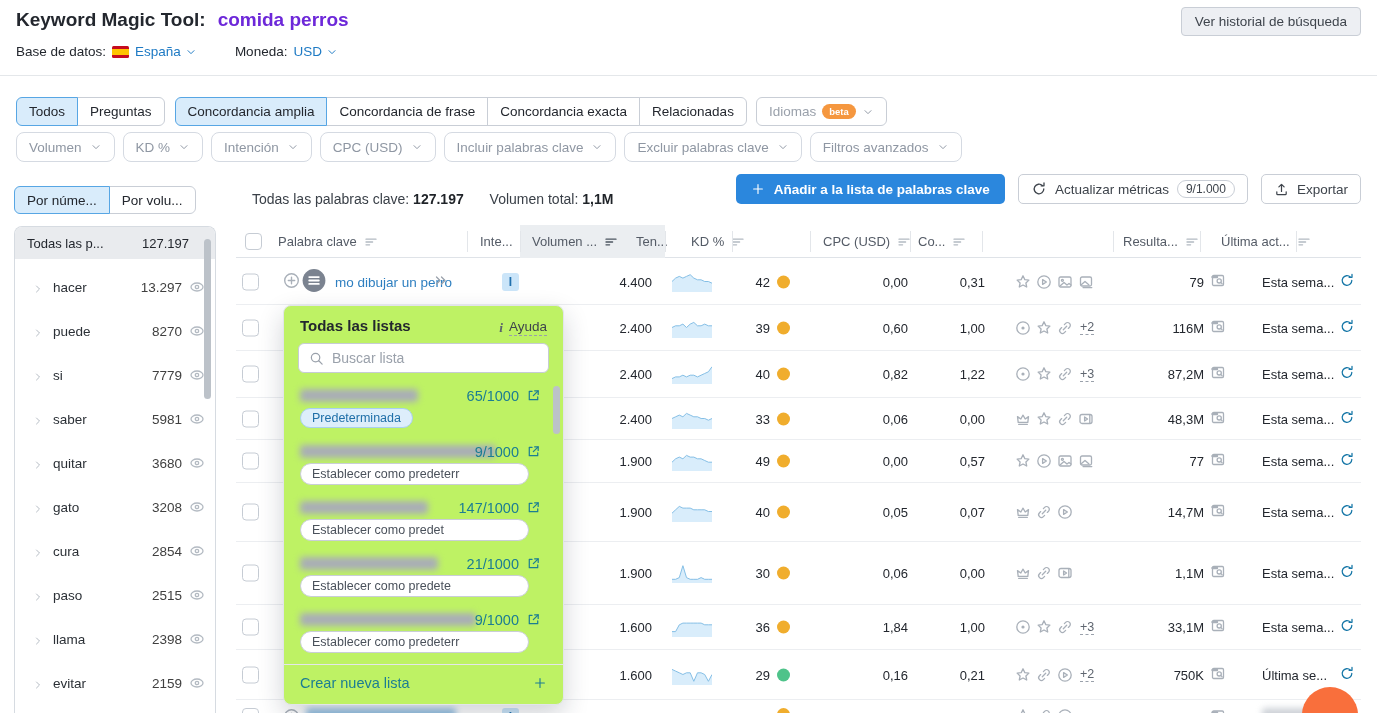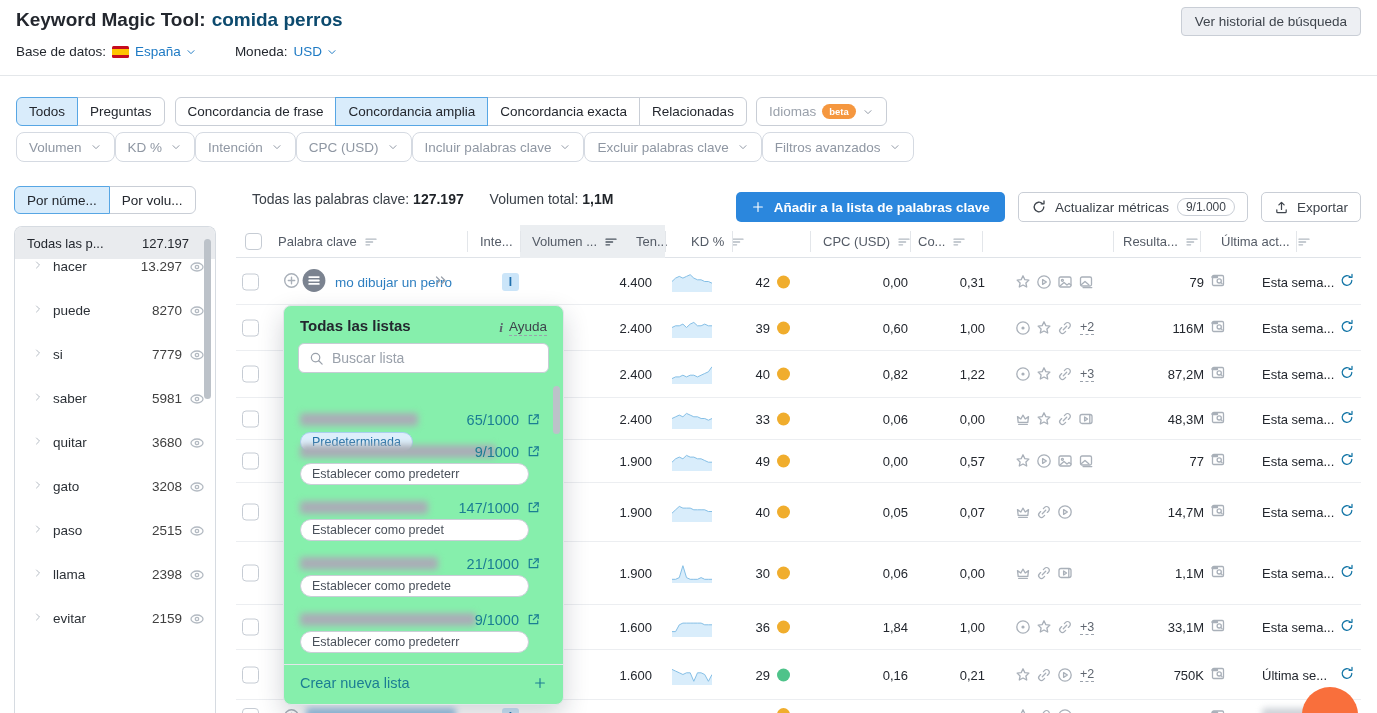--- a/index.html
+++ b/index.html
@@ -2,53 +2,53 @@
 <html><head>
 <meta charset="utf-8">
 <style>
   *{box-sizing:border-box;margin:0;padding:0}
   html,body{width:1377px;height:713px}
   body{position:relative;overflow:hidden;background:#fff;font-family:"Liberation Sans",sans-serif;color:#23272e;font-size:13px}
   .ic{display:inline-flex;align-items:center;justify-content:center;line-height:0}
   
   .topbar{position:absolute;left:0;top:0;width:1377px;height:76px;background:#fff;border-bottom:1px solid #e4e7ea;z-index:5}
   .title{position:absolute;left:16px;top:9px;font-size:19px;font-weight:bold;color:#23272e}
-  .title .query{color:#0c4a6e;margin-left:6px}
+  .title .query{color:#6d28d9;margin-left:12px}
   .dbrow{position:absolute;left:16px;top:44px;display:flex;align-items:center;gap:6px;font-size:13.5px;color:#23272e}
   .bluelink{color:#1e7ac4;display:inline-flex;align-items:center;gap:4px;cursor:pointer}
   .dbgap{width:26px}
   .history-btn{position:absolute;right:16px;top:7px;height:29px;padding:0 13px;background:#edeff3;border:1px solid #c9ced6;border-radius:4px;font-size:13.5px;color:#3e444c;display:flex;align-items:center}
   
   .tabs{position:absolute;left:16px;top:97px;display:flex;gap:10px;z-index:4}
   .tabgroup{display:flex}
   .tab{height:29px;padding:0 12px;border:1px solid #c9ced6;background:#fff;font-size:13.5px;display:flex;align-items:center;gap:6px;color:#23272e;margin-left:-1px;position:relative;cursor:pointer;white-space:nowrap}
   .tabgroup .tab:first-child{margin-left:0;border-radius:6px 0 0 6px}
   .tabgroup .tab:last-child{border-radius:0 6px 6px 0}
   .tab.sel{background:#d9ecfb;border-color:#57a6e4;z-index:2}
   .tab.lang{border-radius:6px;color:#9aa1ab}
   .beta{background:#f5973f;color:#fff;font-size:9.5px;padding:2px 7px;border-radius:9px;font-weight:bold}
   
-  .filters{position:absolute;left:16px;top:132px;display:flex;z-index:4}
+  .filters{position:absolute;left:16px;top:132px;display:flex;gap:8px;z-index:4}
   .pill{height:30px;padding:0 12px;border:1px solid #d5dae2;border-radius:8px;color:#8f97a3;font-size:13.5px;display:flex;align-items:center;gap:8px;background:#fff;cursor:pointer;white-space:nowrap}
   
   .seg{position:absolute;left:14px;top:186px;display:flex;z-index:4}
   .seg .tab{height:28px}
   .side-panel{position:absolute;left:14px;top:226px;width:202px;height:487px;border:1px solid #d6dbe1;border-bottom:none;border-radius:8px 8px 0 0;background:#fff;overflow:hidden;z-index:3}
   .side-all{height:32px;background:#e9ebee;display:flex;align-items:center;justify-content:space-between;padding:0 26px 0 12px;font-size:13px;color:#23272e}
-  .side-item{height:44px;display:flex;align-items:flex-start;padding:0 10px;font-size:13.5px;color:#2b3036;cursor:pointer}
+  .side-item{height:44px;display:flex;align-items:flex-end;padding:8px 10px;font-size:13.5px;color:#2b3036;cursor:pointer}
   .side-item .lbl{margin-left:9px}
   .side-item .sp{flex:1}
   .side-item .val{color:#404040}
   .side-item .ic{margin-left:7px;color:#b3bac2}
   .side-scroll{position:absolute;right:4px;top:12px;width:7px;height:160px;background:#bcc2c9;border-radius:4px}
   
   .totals{position:absolute;left:252px;top:191px;font-size:14px;color:#3a4048;z-index:4}
   .totals b{color:#1f2328}
   .totals .gap{display:inline-block;width:22px}
-  .toolbar-right{position:absolute;right:16px;top:192px;display:flex;gap:13px;align-items:center;z-index:4}
+  .toolbar-right{position:absolute;right:16px;top:174px;display:flex;gap:13px;align-items:center;z-index:4}
   .btn-primary{background:#2b87dd;color:#fff;height:30px;border-radius:5px;padding:0 15px;font-size:13.5px;font-weight:bold;display:flex;align-items:center;gap:9px;cursor:pointer}
   .btn-gray{height:30px;border:1px solid #c9ced6;border-radius:5px;background:#fff;display:flex;align-items:center;gap:8px;padding:0 12px;font-size:13.5px;color:#3e444c;cursor:pointer}
   .quota-pill{border:1px solid #c9ced6;border-radius:12px;padding:1px 8px;font-size:12px;color:#3e444c}
   
   .thead{position:absolute;left:236px;top:225px;width:1125px;height:33px;border-bottom:1px solid #dfe3e8;font-size:13px;color:#545b66;z-index:2;background:#fff}
   .thead .cell{position:absolute;top:0;height:33px;display:flex;align-items:center;gap:6px;white-space:nowrap;cursor:pointer}
   .vol-bg{position:absolute;left:284px;top:0;width:145px;height:33px;background:#ebeef1}
   .hdiv{position:absolute;top:6px;height:21px;width:1px;background:#e3e6ea}
   .checkbox{width:17px;height:17px;border:1.5px solid #c6ccd4;border-radius:4px;background:#fff;cursor:pointer}
   .tbody{position:absolute;left:236px;top:259px;width:1125px;height:454px;overflow:hidden;z-index:1}
@@ -58,21 +58,21 @@
   .num{text-align:right;color:#23272e}
   .kwlink{color:#2e7fc0;font-size:13.5px;cursor:pointer;white-space:nowrap}
   .intent-badge{width:17px;height:18px;border-radius:3px;background:#cbe5f9;color:#2170ad;font-size:12px;font-weight:bold;display:flex;align-items:center;justify-content:center}
   .kd-dot{width:13px;height:13px;border-radius:50%}
   .features{display:flex;gap:5px;align-items:center;color:#a9b0b9}
   .extra{color:#5f6670;font-size:12.5px;border-bottom:1px dashed #9aa1ab;cursor:pointer;margin-left:2px}
   .updated{color:#23272e}
   .rowrefresh{color:#1878a8;cursor:pointer}
   .blurbar{height:12px;border-radius:3px;filter:blur(3px);opacity:.8}
   
-  .popup{position:absolute;left:283px;top:305px;width:281px;height:400px;background:#86efac;border:1px solid #e2e5e9;border-radius:8px;box-shadow:0 10px 26px rgba(25,35,55,.2);z-index:10;overflow:hidden}
+  .popup{position:absolute;left:283px;top:305px;width:281px;height:400px;background:#bef264;border:1px solid #e2e5e9;border-radius:8px;box-shadow:0 10px 26px rgba(25,35,55,.2);z-index:10;overflow:hidden}
   .popup-title{position:absolute;left:16px;top:11px;font-size:15px;font-weight:bold;color:#23272e}
   .ayuda{position:absolute;right:16px;top:13px;font-size:13.5px;color:#3e444c;display:flex;gap:6px;align-items:center;cursor:pointer}
   .ayuda .txt{border-bottom:1px dashed #9aa1ab;padding-bottom:1px}
   .ayuda .i{font-style:italic;font-family:"Liberation Serif",serif;font-weight:bold;color:#5b626c}
   .popup-search{position:absolute;left:14px;right:14px;top:37px;height:30px;border:1px solid #c6ccd4;border-radius:6px;display:flex;align-items:center;gap:8px;padding:0 10px;color:#9aa1ab;font-size:14px;background:#fff}
   .pitem{position:absolute;left:16px;right:10px;height:56px}
   .pname{position:absolute;left:0;top:3px;height:13px;border-radius:3px;background:#a9aeb6}
   .pquota{position:absolute;right:34px;top:2px;color:#1b7d93;font-size:14.5px}
   .pext{position:absolute;right:12px;top:2px;color:#1b7d93}
   .pbadge{position:absolute;left:0;top:22px;background:#ddeefb;border:1px solid #a8d0ef;color:#1f6fa8;font-size:12.5px;border-radius:11px;padding:2px 11px}
@@ -122,25 +122,25 @@
 <div class="tabs" id="tabs">
     <div class="tabgroup">
       <div class="tab sel">
         <span>Todos</span>
       </div>
       <div class="tab">
         <span>Preguntas</span>
       </div>
     </div>
     <div class="tabgroup">
+      <div class="tab sel">
+        <span>Concordancia amplia</span>
+      </div>
       <div class="tab">
         <span>Concordancia de frase</span>
-      </div>
-      <div class="tab sel">
-        <span>Concordancia amplia</span>
       </div>
       <div class="tab">
         <span>Concordancia exacta</span>
       </div>
       <div class="tab">
         <span>Relacionadas</span>
       </div>
     </div>
     <div class="tab lang">
       <span>Idiomas</span>
@@ -309,20 +309,36 @@
       </div>
       <div class="side-item">
         <span class="ic" style="color: rgb(179, 186, 194);">
           <svg width="12" height="12" viewBox="0 0 16 16" fill="none" stroke="currentColor" stroke-width="1.3" stroke-linecap="round" stroke-linejoin="round">
             <path d="M6 4 10 8 6 12"></path>
           </svg>
         </span>
         <span class="lbl">gato</span>
         <span class="sp"></span>
         <span class="val">3208</span>
+        <span class="ic" style="color: rgb(179, 186, 194);">
+          <svg width="16" height="16" viewBox="0 0 16 16" fill="none" stroke="currentColor" stroke-width="1.3" stroke-linecap="round" stroke-linejoin="round">
+            <ellipse cx="8" cy="8" rx="6" ry="4"></ellipse>
+            <circle cx="8" cy="8" r="1.7"></circle>
+          </svg>
+        </span>
+      </div>
+      <div class="side-item">
+        <span class="ic" style="color: rgb(179, 186, 194);">
+          <svg width="12" height="12" viewBox="0 0 16 16" fill="none" stroke="currentColor" stroke-width="1.3" stroke-linecap="round" stroke-linejoin="round">
+            <path d="M6 4 10 8 6 12"></path>
+          </svg>
+        </span>
+        <span class="lbl">cura</span>
+        <span class="sp"></span>
+        <span class="val">2854</span>
         <span class="ic" style="color: rgb(179, 186, 194);">
           <svg width="16" height="16" viewBox="0 0 16 16" fill="none" stroke="currentColor" stroke-width="1.3" stroke-linecap="round" stroke-linejoin="round">
             <ellipse cx="8" cy="8" rx="6" ry="4"></ellipse>
             <circle cx="8" cy="8" r="1.7"></circle>
           </svg>
         </span>
       </div>
       <div class="side-item">
         <span class="ic" style="color: rgb(179, 186, 194);">
           <svg width="12" height="12" viewBox="0 0 16 16" fill="none" stroke="currentColor" stroke-width="1.3" stroke-linecap="round" stroke-linejoin="round">
@@ -1045,21 +1061,21 @@
   <div class="popup-search">
     <span class="ic">
         <svg width="15" height="15" viewBox="0 0 16 16" fill="none" stroke="currentColor" stroke-width="1.3" stroke-linecap="round" stroke-linejoin="round">
           <circle cx="7" cy="7" r="4.5"></circle>
           <path d="M10.4 10.4 14 14"></path>
         </svg>
       </span>
     <span>Buscar lista</span>
   </div>
   <div id="popup-items">
-      <div class="pitem" style="top: 80px; margin-top: 24px;">
+      <div class="pitem" style="top: 80px;">
         <div class="pname" style="width: 118px; filter: blur(3px);"></div>
         <div class="pquota">65/1000</div>
         <div class="pext"><svg width="15" height="15" viewBox="0 0 16 16" fill="none" stroke="currentColor" stroke-width="1.3" stroke-linecap="round" stroke-linejoin="round">
             <path d="M6.5 3.5 H3.5 V12.5 H12.5 V9.5"></path>
             <path d="M9.2 3 H13 V6.8"></path>
             <path d="M13 3 7.8 8.2"></path>
           </svg></div>
         <div class="pbadge">Predeterminada</div>
       </div>
       <div class="pitem" style="top: 136px;">

